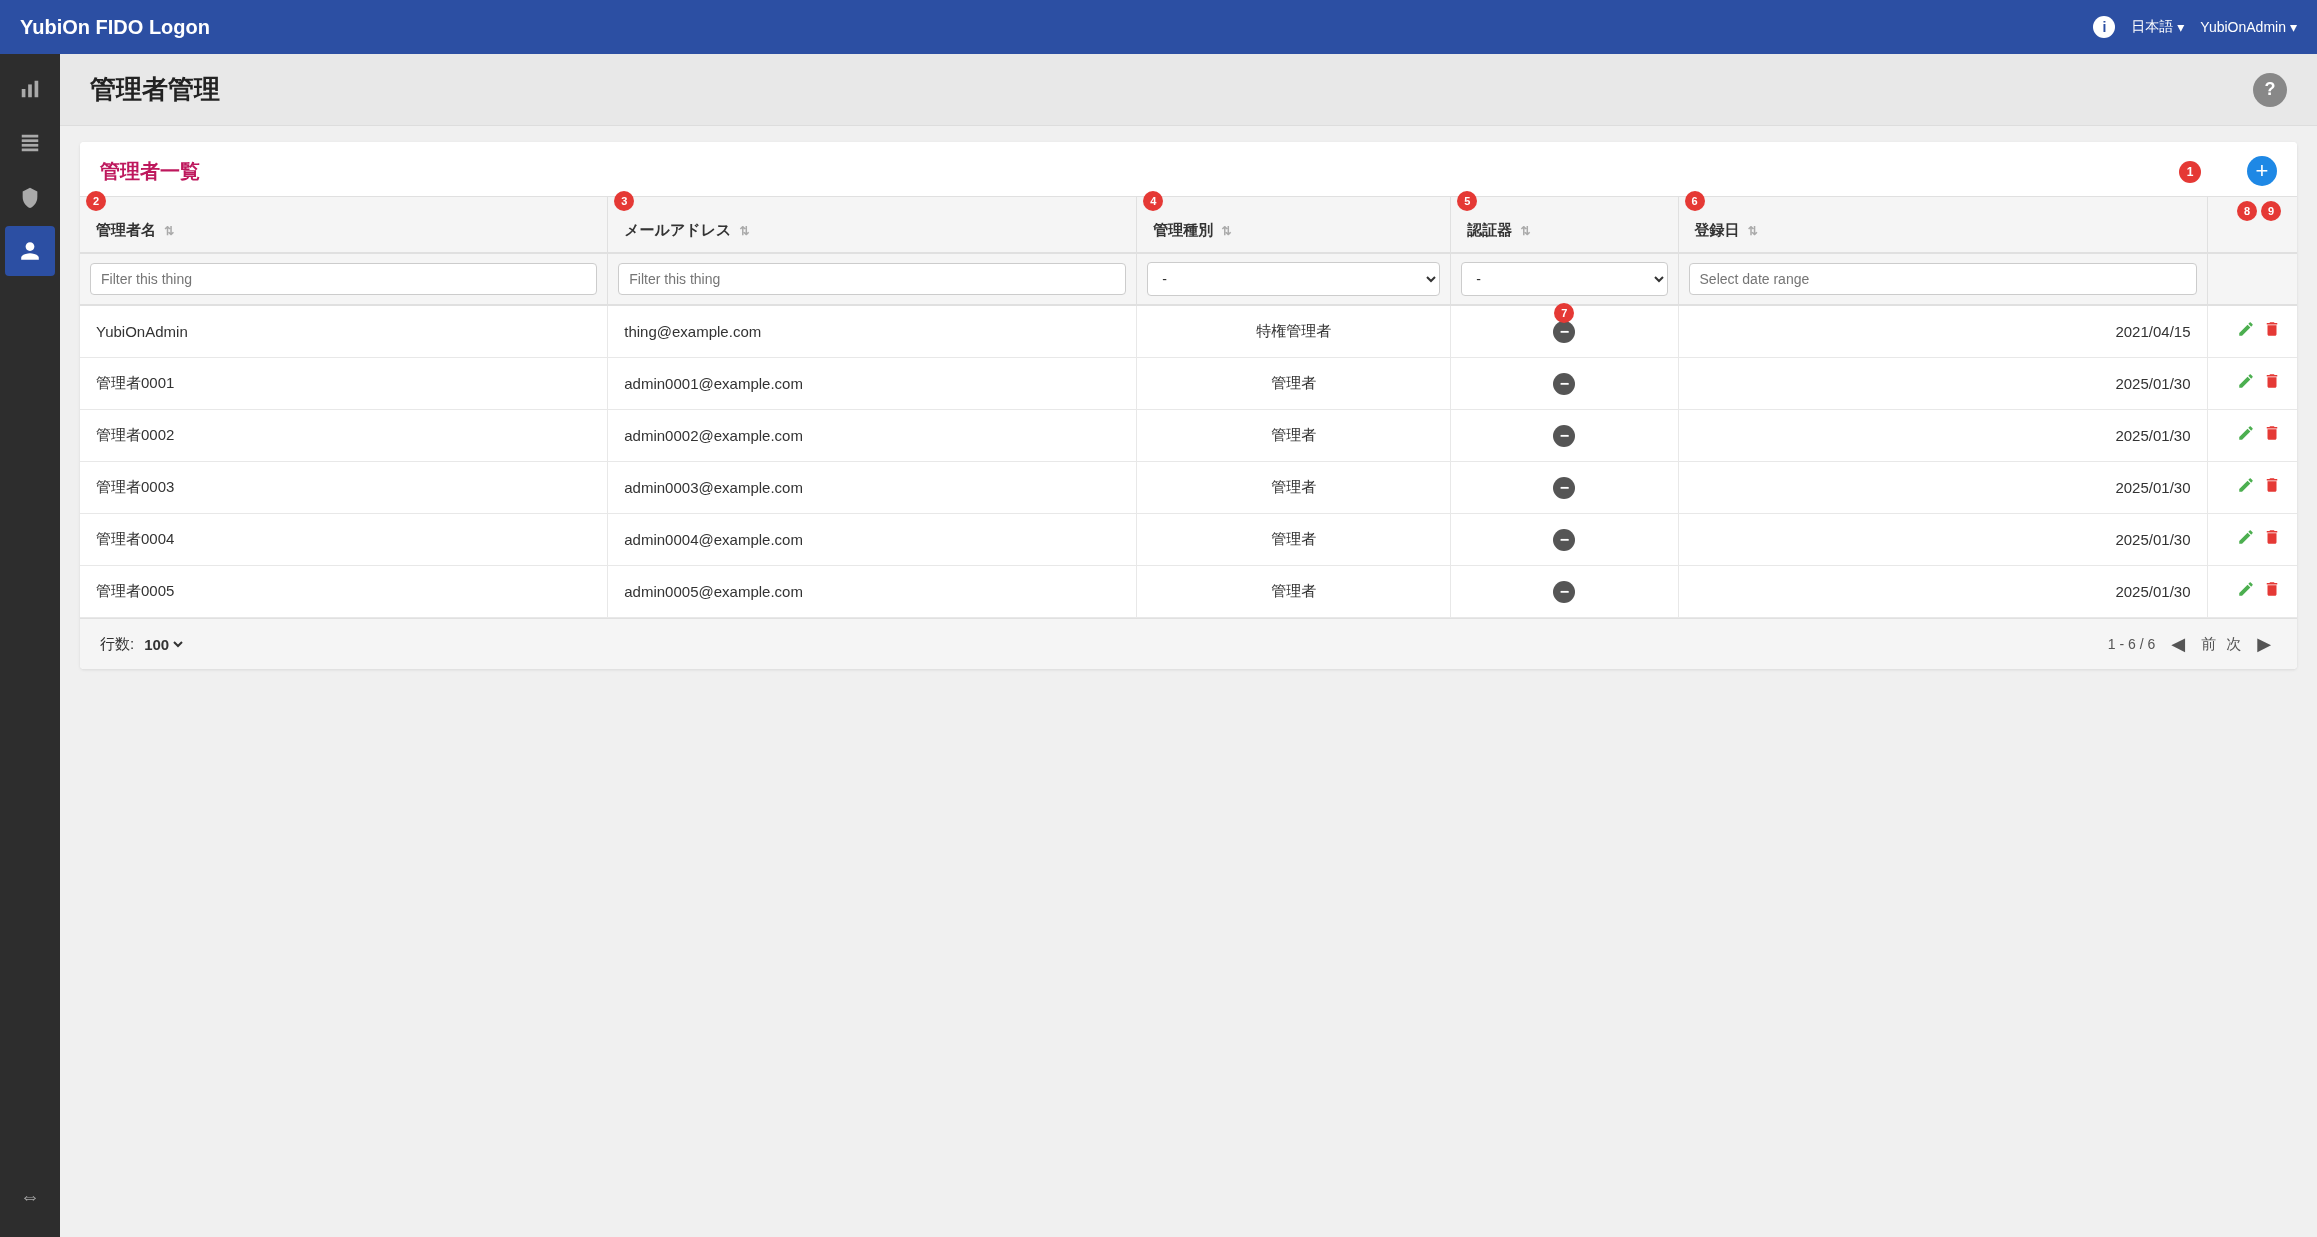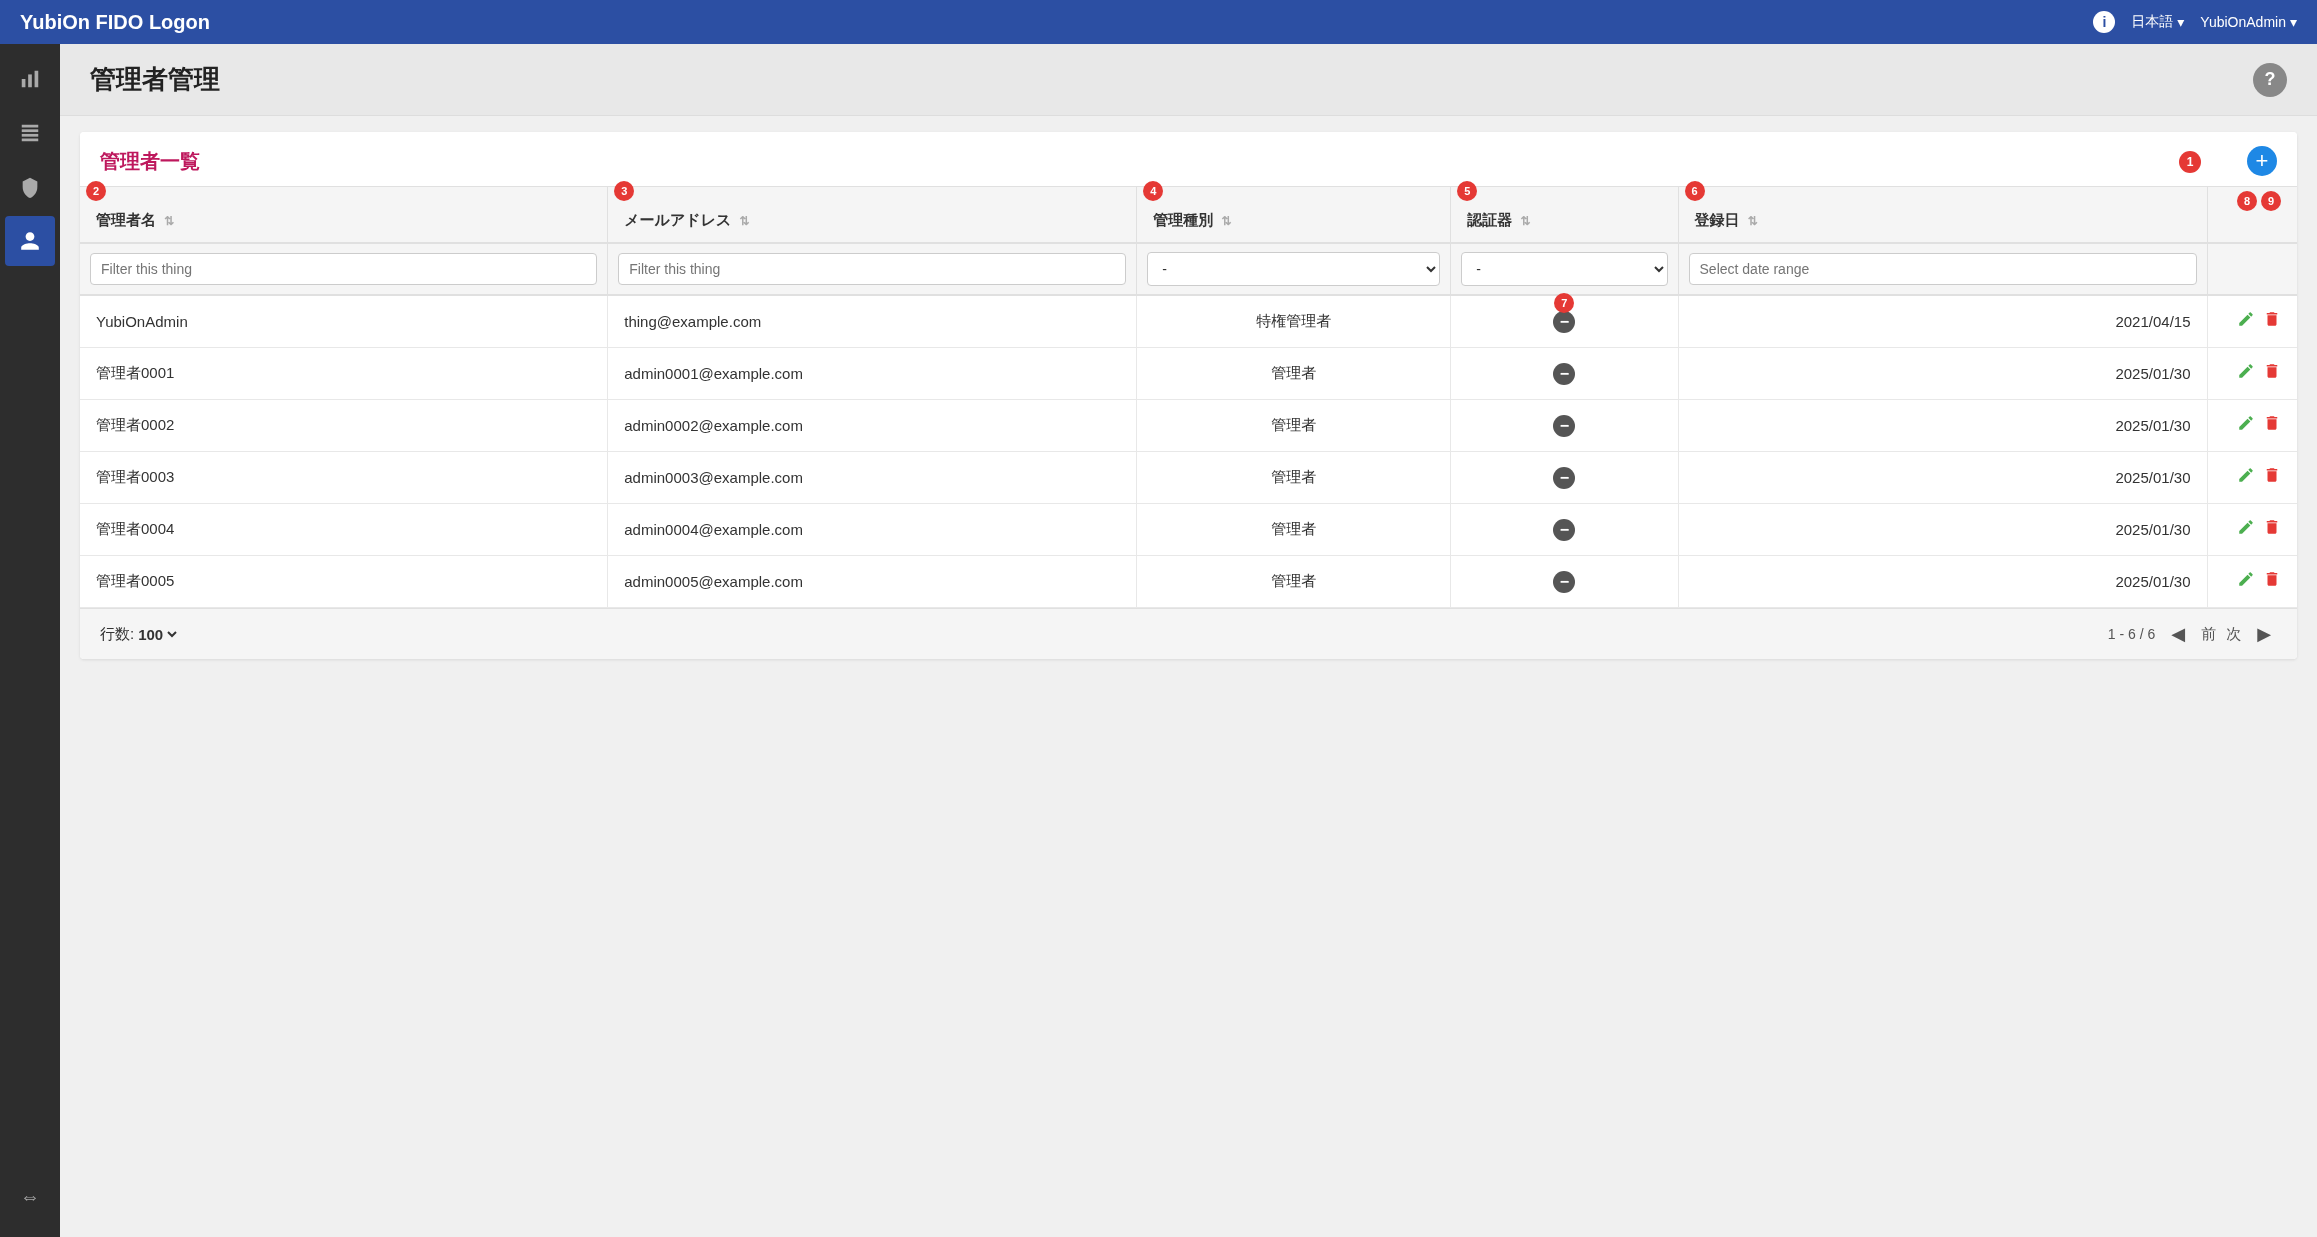--- a/index.html
+++ b/index.html
@@ -6,21 +6,21 @@
     body { font-family: 'Segoe UI', Arial, sans-serif; background: #f0f0f0; height: 100vh; display: flex; flex-direction: column; }
 
     
     .top-header {
       background: #2c4fa3;
       color: white;
       display: flex;
       align-items: center;
       justify-content: space-between;
       padding: 0 20px;
-      height: 44px;
+      height: 54px;
       flex-shrink: 0;
     }
     .top-header-title { font-size: 20px; font-weight: 600; }
     .top-header-right { display: flex; align-items: center; gap: 16px; font-size: 15px; }
     .top-header-right .info-icon {
       width: 22px; height: 22px; border-radius: 50%; background: #fff;
       color: #2c4fa3; display: flex; align-items: center; justify-content: center;
       font-weight: bold; font-size: 14px; cursor: pointer;
     }
     .top-header-right .lang-btn, .top-header-right .user-btn {
@@ -176,21 +176,21 @@
     .table-footer {
       display: flex;
       align-items: center;
       justify-content: space-between;
       padding: 12px 20px;
       background: #f5f5f5;
       border-top: 1px solid #e0e0e0;
       font-size: 15px;
       color: #333;
     }
-    .rows-per-page { display: flex; align-items: center; }
+    .rows-per-page { display: flex; align-items: center; gap: 6px; }
     .rows-select { font-size: 15px; font-weight: 600; color: #333; border: none; background: none; cursor: pointer; }
     .pagination { display: flex; align-items: center; gap: 10px; color: #555; }
     .pagination .page-info { font-size: 14px; }
     .pagination .nav-btn { background: none; border: none; cursor: pointer; font-size: 18px; color: #555; padding: 2px 6px; }
     .pagination .nav-btn:disabled { color: #bbb; cursor: default; }
     .col-badge {
       background: #e53935; color: white; border-radius: 50%;
       width: 20px; height: 20px; display: inline-flex; align-items: center; justify-content: center;
       font-size: 11px; font-weight: bold; position: absolute; top: -18px; left: -10px;
     }

